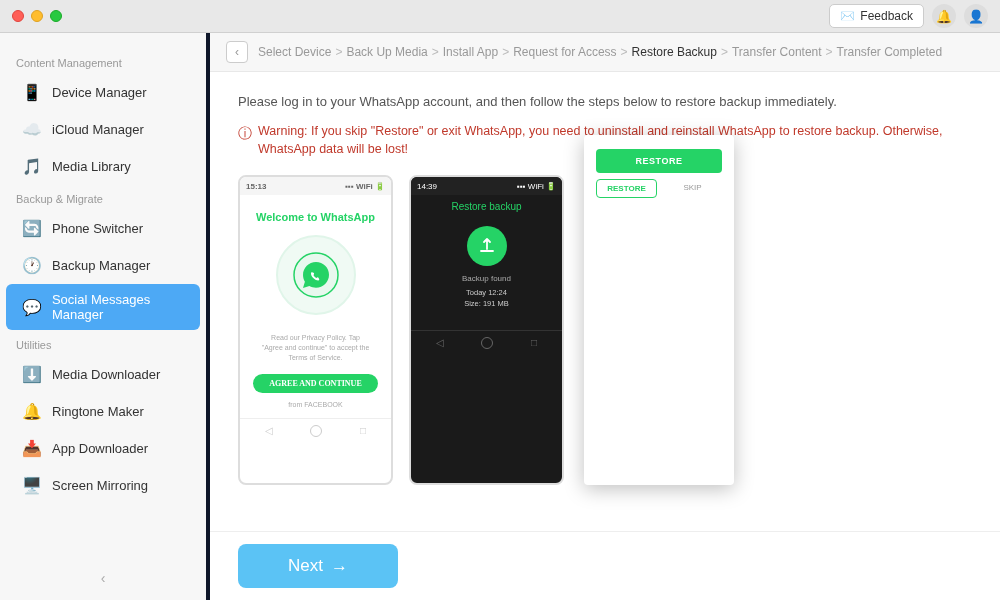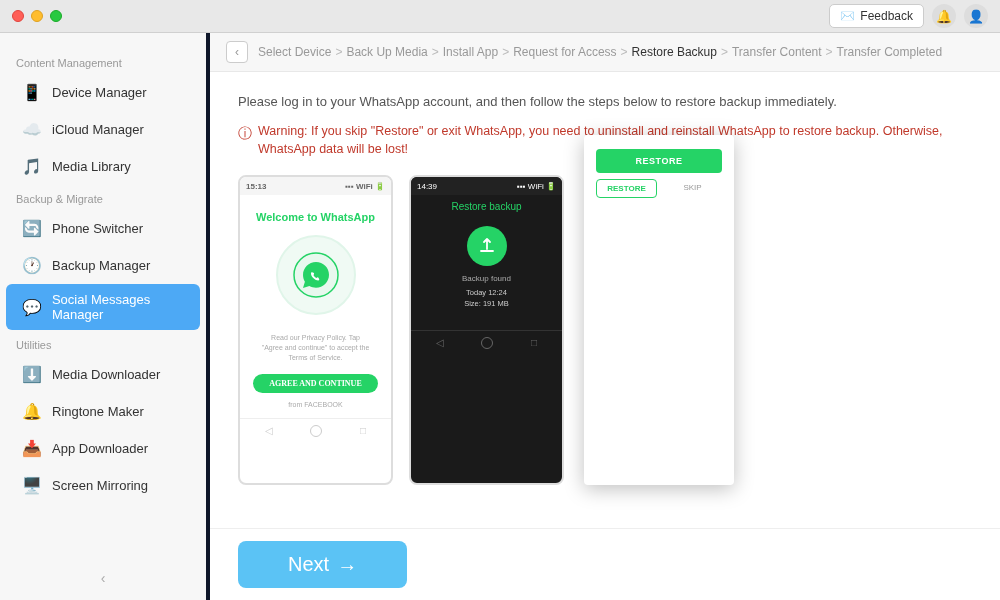--- a/index.html
+++ b/index.html
@@ -398,21 +398,21 @@
       display: flex;
       align-items: center;
       flex-shrink: 0;
     }
     .next-btn {
       background: #5bc3f5;
       color: white;
       border: none;
       border-radius: 8px;
       padding: 12px 50px;
-      font-size: 20px;
+      font-size: 17px;
       font-weight: 500;
       cursor: pointer;
       display: flex;
       align-items: center;
       gap: 8px;
     }
 
     .sidebar-wrapper {
       position: relative;
     }

